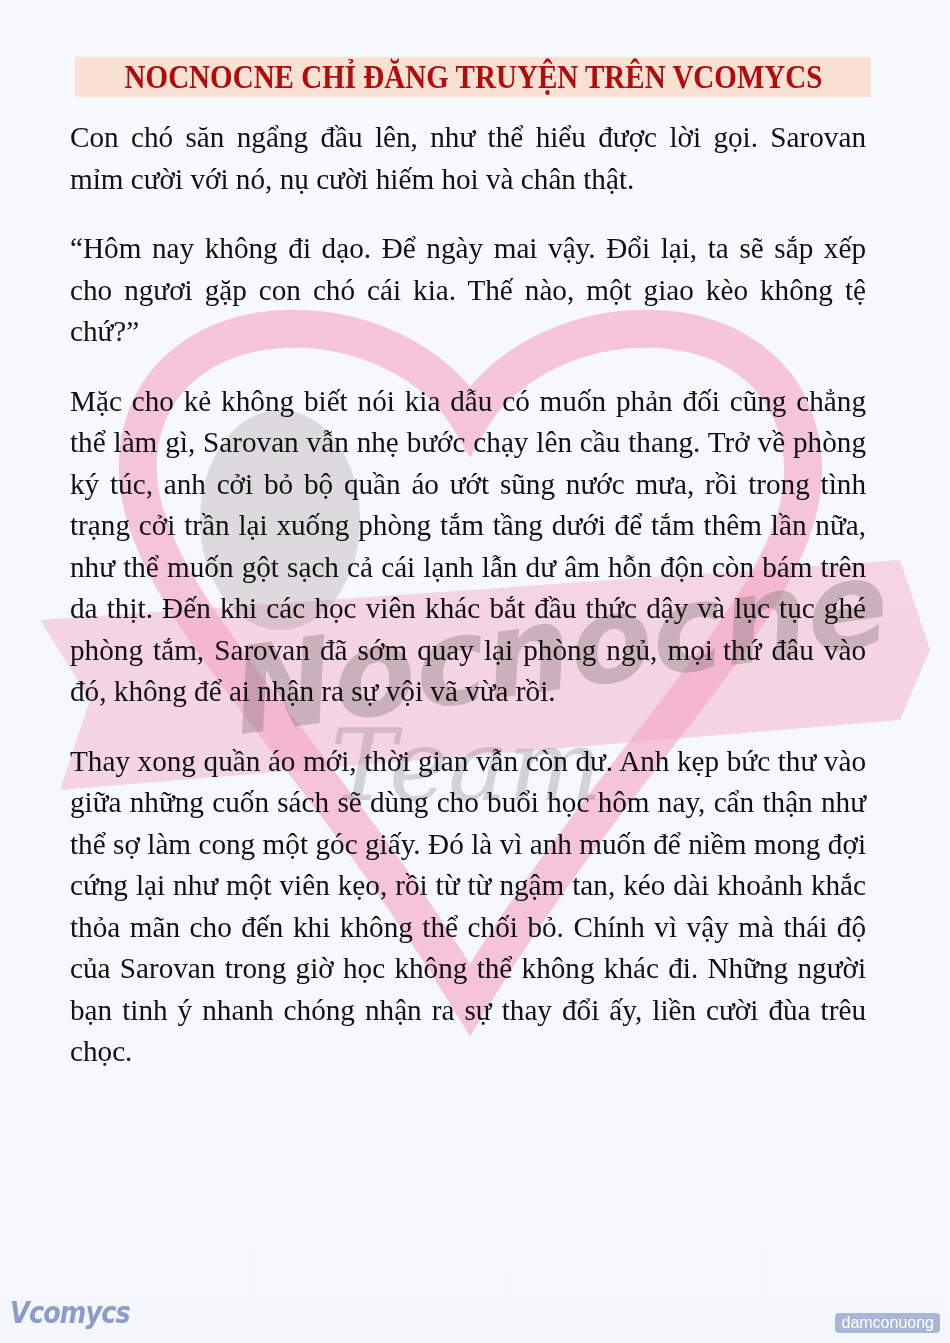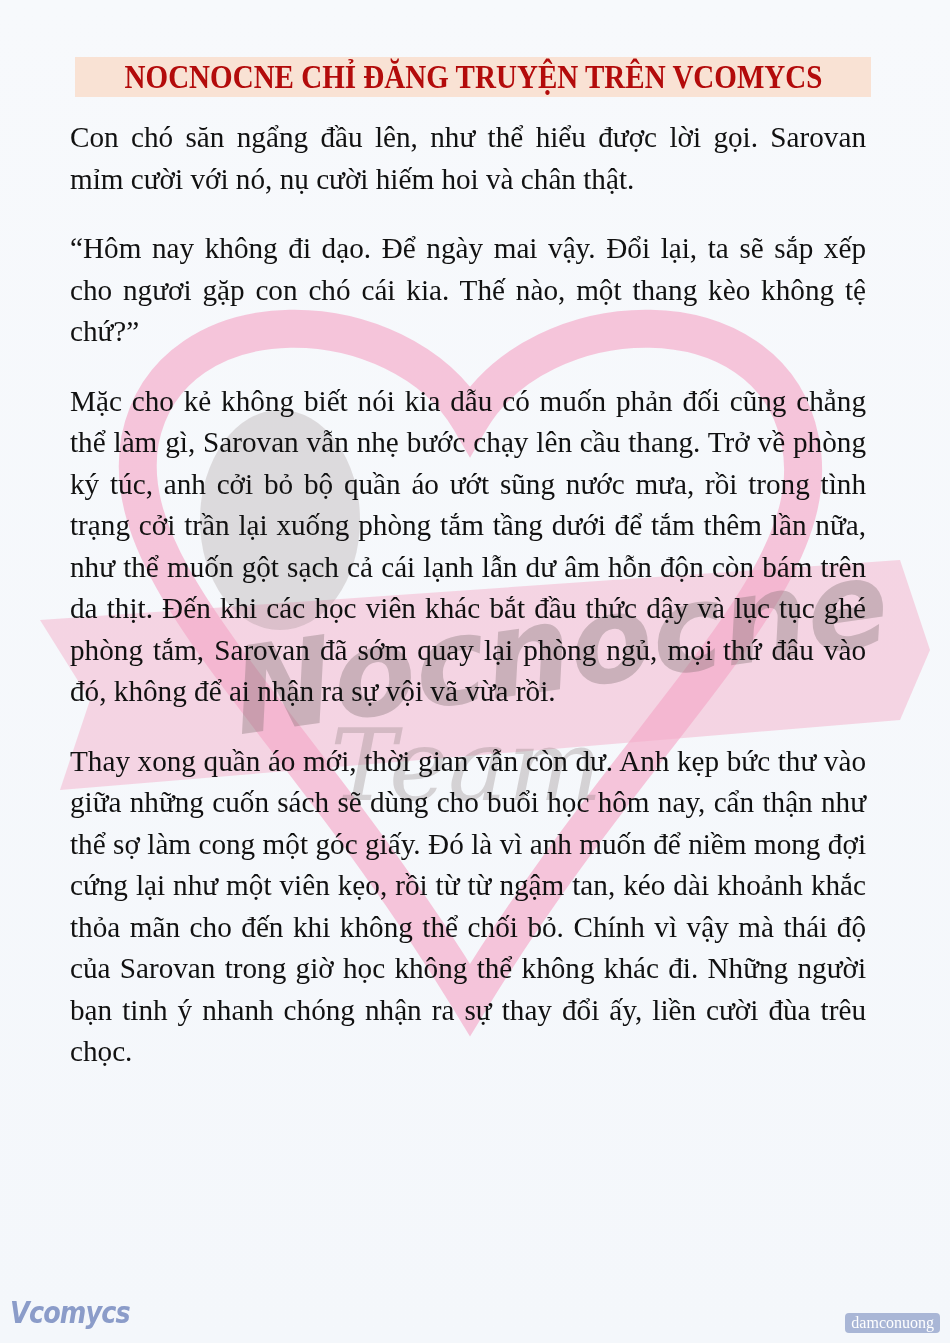--- a/index.html
+++ b/index.html
@@ -27,21 +27,21 @@
     text-align: justify;
   }
   .content p { margin: 0 16px 28px 0; }
   .footer-logo {
     position: absolute; left: 10px; top: 1295px;
     font-family: "DejaVu Sans", sans-serif; font-style: italic; font-weight: bold;
     font-size: 30px; color: #8b9cc9; letter-spacing: -1px; transform: scaleX(0.85); transform-origin: left;
   }
   .footer-credit {
     position: absolute; right: 10px; top: 1313px;
-    font-family: Liberation Serif, serif; font-size: 16px; color: #ffffff;
+    font-family: Liberation Sans, sans-serif; font-size: 16px; color: #ffffff;
     background: #a9b6d6; padding: 1px 6px; border-radius: 4px;
   }
 </style>
 </head>
 <body>
 
 <div class="page"></div>
 
 <svg class="watermark" viewBox="0 0 950 1343">
   <path d="M470 420 C 400 300, 170 290, 140 440 C 115 580, 300 720, 470 1000 C 640 720, 830 580, 800 440 C 770 290, 540 300, 470 420 Z" fill="none" stroke="#f4b3cf" stroke-width="38" opacity="0.75"></path>
@@ -50,19 +50,19 @@
   <text x="230" y="700" font-family="DejaVu Sans, sans-serif" font-weight="bold" font-style="italic" font-size="120" fill="#7d6f6f" opacity="0.35" transform="rotate(-8 480 650)">Nocnocne</text>
   <text x="330" y="800" font-family="DejaVu Serif, serif" font-style="italic" font-size="100" fill="#8a7d7d" opacity="0.3">Team</text>
 </svg>
 
 <div class="header-banner">
   <span>NOCNOCNE CHỈ ĐĂNG TRUYỆN TRÊN VCOMYCS</span>
 </div>
 
 <div class="content">
   <p>Con chó săn ngẩng đầu lên, như thể hiểu được lời gọi. Sarovan mỉm cười với nó, nụ cười hiếm hoi và chân thật.</p>
-  <p>“Hôm nay không đi dạo. Để ngày mai vậy. Đổi lại, ta sẽ sắp xếp cho ngươi gặp con chó cái kia. Thế nào, một thang kèo không tệ chứ?”</p>
+  <p>“Hôm nay không đi dạo. Để ngày mai vậy. Đổi lại, ta sẽ sắp xếp cho ngươi gặp con chó cái kia. Thế nào, một giao kèo không tệ chứ?”</p>
   <p>Mặc cho kẻ không biết nói kia dẫu có muốn phản đối cũng chẳng thể làm gì, Sarovan vẫn nhẹ bước chạy lên cầu thang. Trở về phòng ký túc, anh cởi bỏ bộ quần áo ướt sũng nước mưa, rồi trong tình trạng cởi trần lại xuống phòng tắm tầng dưới để tắm thêm lần nữa, như thể muốn gột sạch cả cái lạnh lẫn dư âm hỗn độn còn bám trên da thịt. Đến khi các học viên khác bắt đầu thức dậy và lục tục ghé phòng tắm, Sarovan đã sớm quay lại phòng ngủ, mọi thứ đâu vào đó, không để ai nhận ra sự vội vã vừa rồi.</p>
   <p>Thay xong quần áo mới, thời gian vẫn còn dư. Anh kẹp bức thư vào giữa những cuốn sách sẽ dùng cho buổi học hôm nay, cẩn thận như thể sợ làm cong một góc giấy. Đó là vì anh muốn để niềm mong đợi cứng lại như một viên kẹo, rồi từ từ ngậm tan, kéo dài khoảnh khắc thỏa mãn cho đến khi không thể chối bỏ. Chính vì vậy mà thái độ của Sarovan trong giờ học không thể không khác đi. Những người bạn tinh ý nhanh chóng nhận ra sự thay đổi ấy, liền cười đùa trêu chọc.</p>
 </div>
 
 <div class="footer-logo">Vcomycs</div>
 <div class="footer-credit">damconuong</div>
 
 </body></html>

